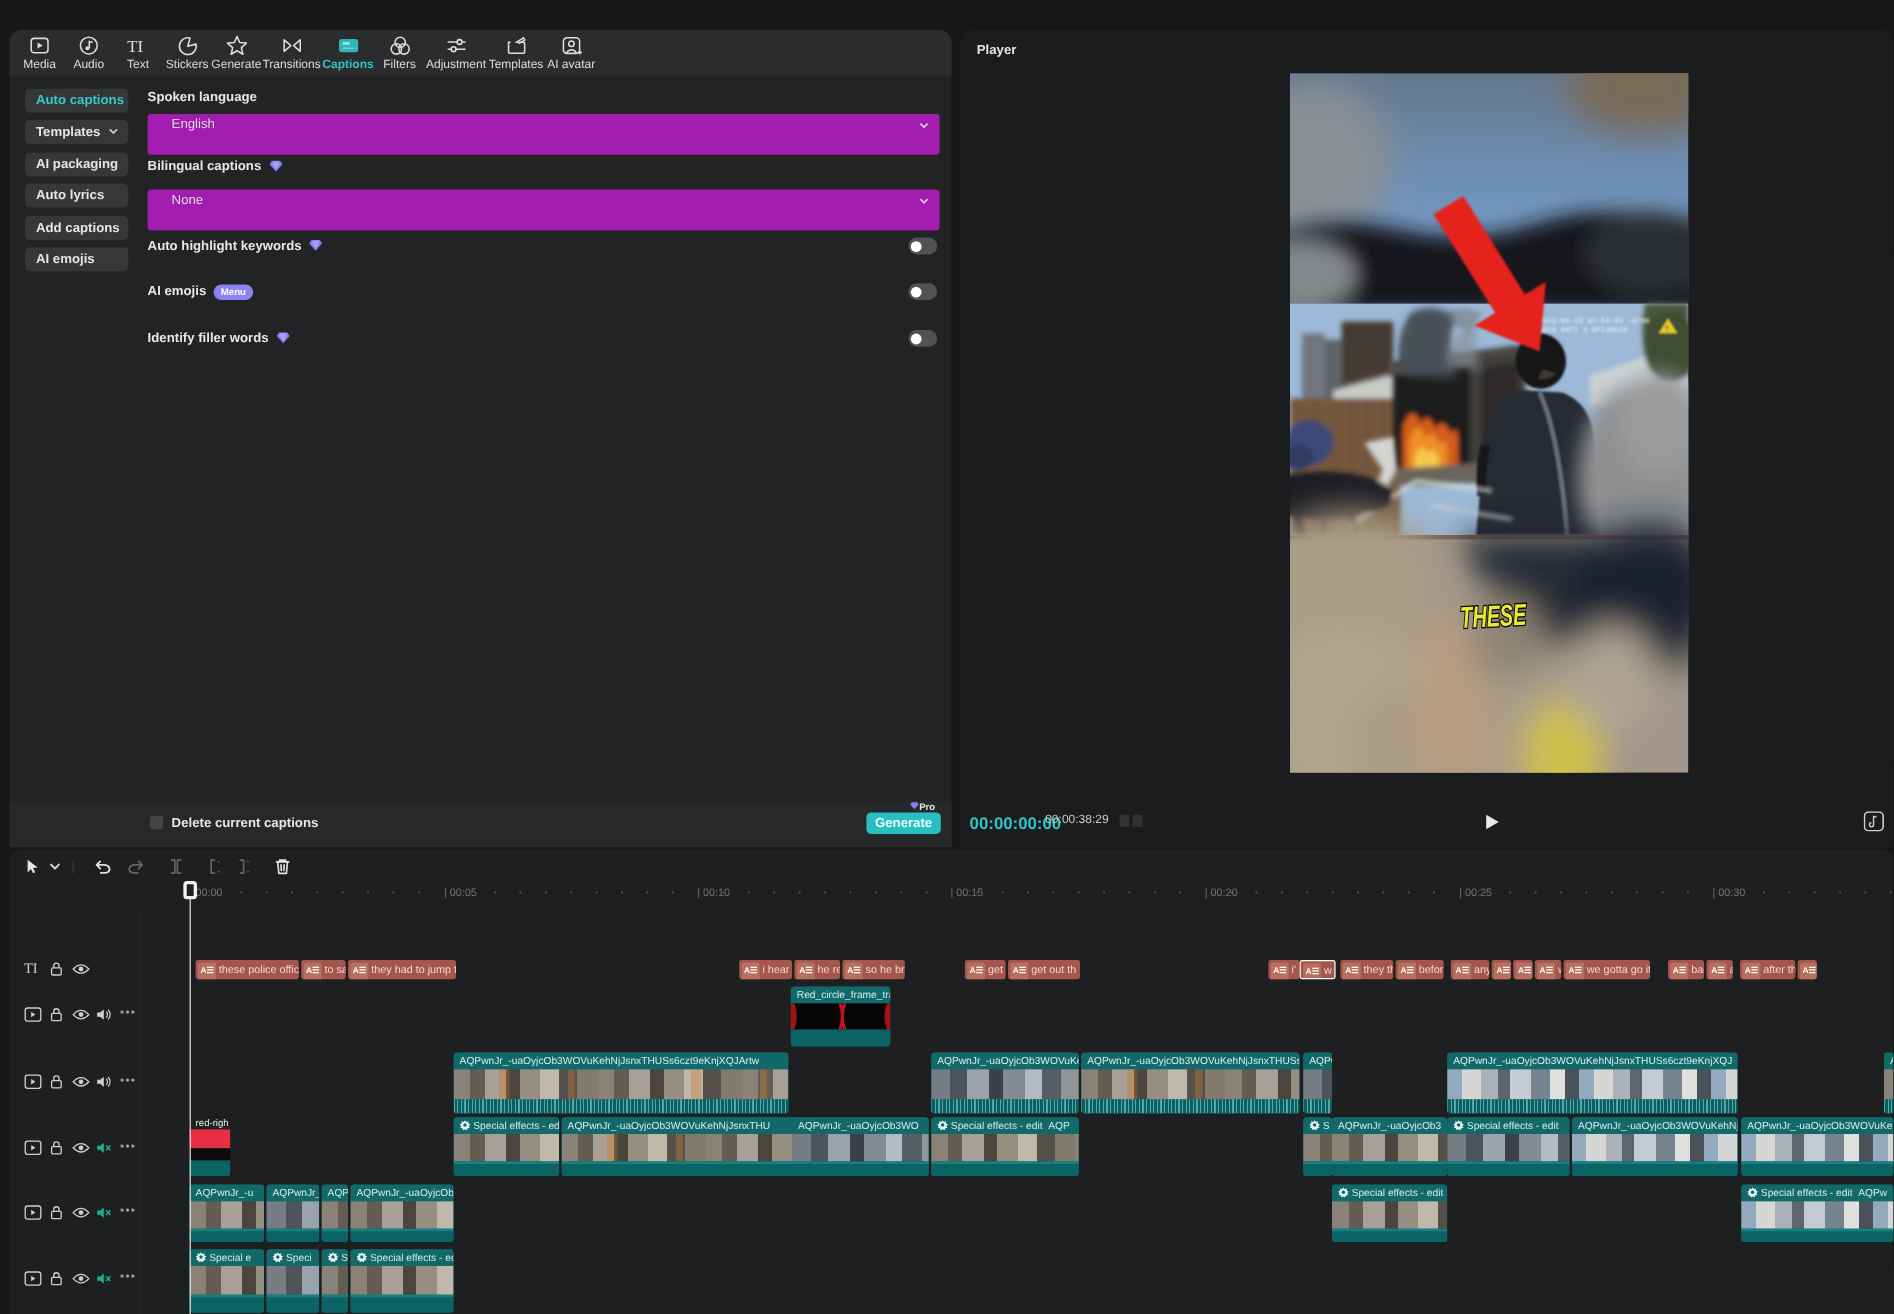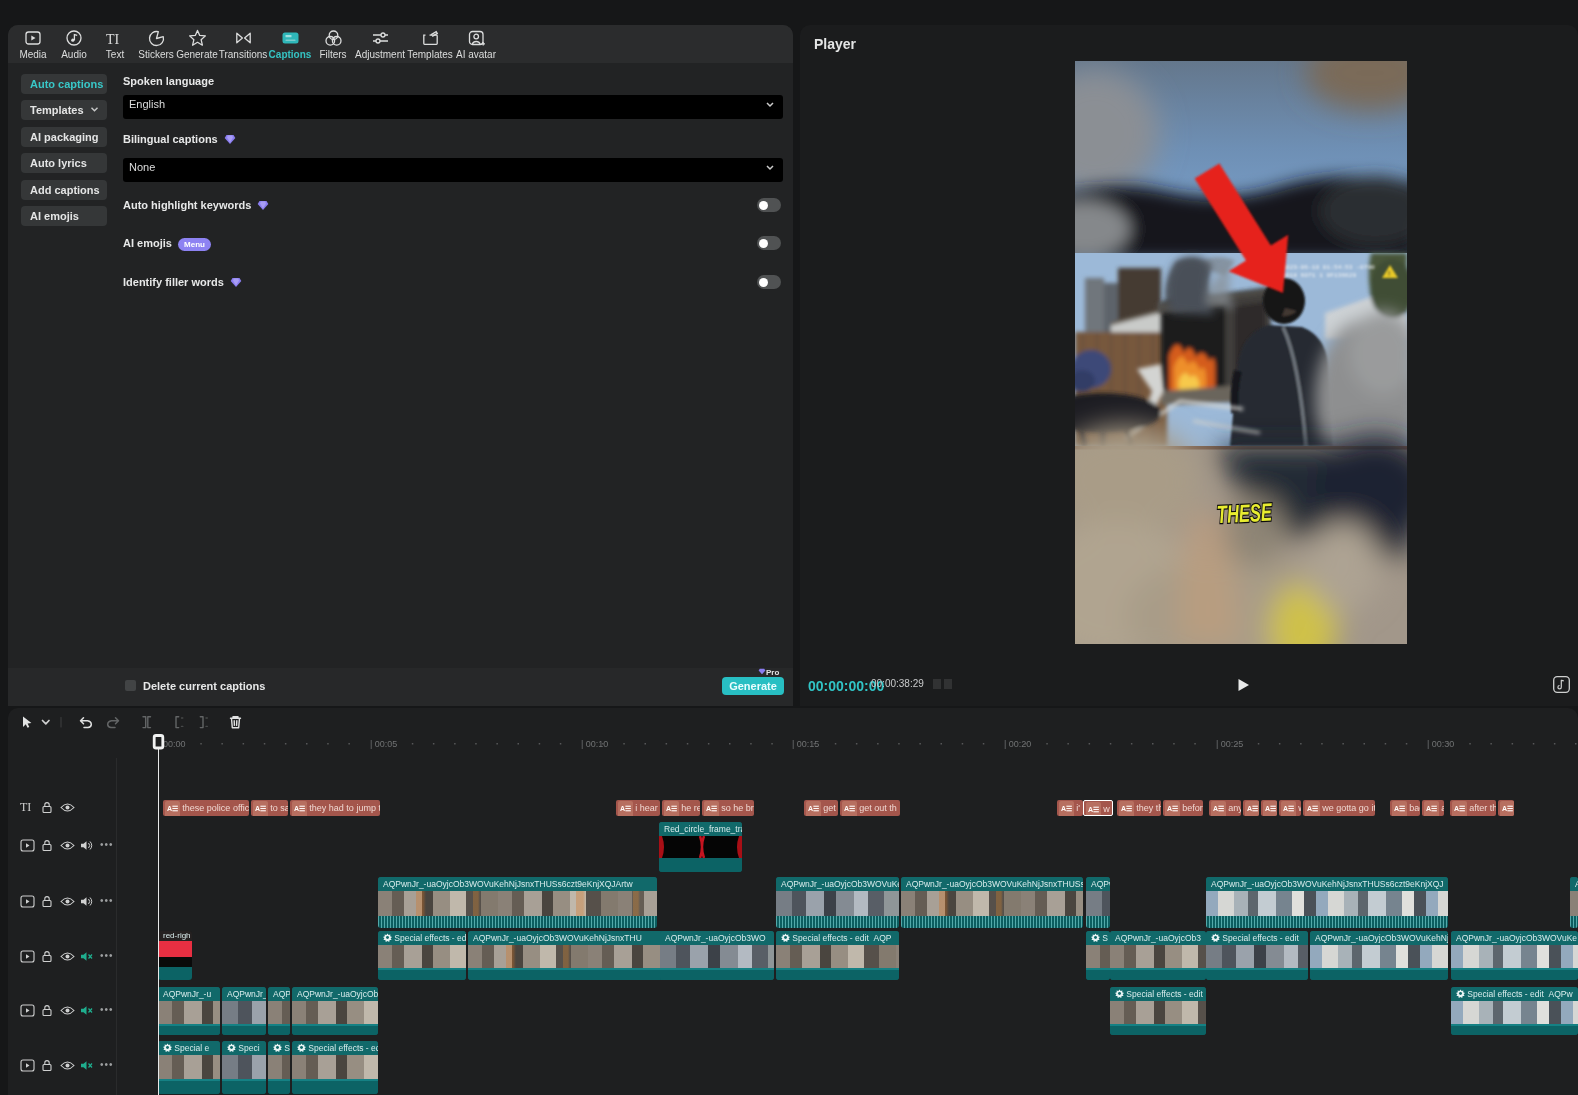--- a/index.html
+++ b/index.html
@@ -7,21 +7,21 @@
   font-family:"Liberation Sans", sans-serif; }
 #app { position:relative; width:1578px; height:1095px; background:#161718; }
 #topbar { position:absolute; left:0; top:0; width:1578px; height:23px; background:#131414; }
 #leftpanel { position:absolute; left:8px; top:25px; width:785px; height:681px; background:#222324; border-radius:10px 10px 0 0; }
 #ltoolbar { position:absolute; left:0; top:0; width:785px; height:38px; background:#2b2c2d; border-radius:10px 10px 0 0; }
 .tbi { position:absolute; top:4px; width:64px; margin-left:-32px; text-align:center; color:#dcdddd; }
 .tbi .ic { height:18px; display:flex; align-items:center; justify-content:center; }
 .tbi .lb { font-size:10px; margin-top:2px; white-space:nowrap; }
 .sbtn { position:absolute; left:13px; width:86px; height:20px; background:#353738; border-radius:4px; color:#e4e5e5; font-size:11px; font-weight:bold; line-height:20px; padding-left:9px; }
 .lbl { position:absolute; color:#e7e8e8; font-size:11px; font-weight:bold; white-space:nowrap;}
-.drop { position:absolute; left:115px; width:660px; height:24px; background:#000000; border-radius:3px; color:#dcdddd; font-size:11px; line-height:19px; padding-left:6px; }
+.drop { position:absolute; left:115px; width:660px; height:34px; background:#a21caf; border-radius:3px; color:#dcdddd; font-size:11px; line-height:19px; padding-left:20px; }
 .toggle { position:absolute; left:749px; width:24px; height:14px; background:#505253; border-radius:7px; }
 .toggle::before { content:""; position:absolute; left:2px; top:2.5px; width:9px; height:9px; background:#fff; border-radius:50%; }
 .cap { position:absolute; height:16px; background:#a4564c; border-radius:2px; color:#f0d8d2; font-size:9px; line-height:16px; overflow:hidden; white-space:nowrap; }
 .cap .badge { display:inline-block; background:#b76f60; color:#fff8f6; border-radius:2px; font-size:7px; font-weight:bold; padding:0.5px 2px; margin:0 2px 0 2px; }
 .vclip { position:absolute; border-radius:3px; overflow:hidden; background:#0c6365; }
 .vclip .hdr { position:absolute; left:0; top:0; right:0; height:14px; background:#11696a; color:#d9ecec; font-size:8.5px; line-height:14px; padding-left:5px; white-space:nowrap; overflow:hidden;}
 .thumbs { position:absolute; left:0; right:0; }
 .wave { position:absolute; left:0; right:0;
   background-image: repeating-linear-gradient(90deg, rgba(130,215,215,0.6) 0 1px, rgba(10,80,82,0.3) 1px 3px);
 }
@@ -166,21 +166,21 @@
 <div class="toggle" style="top:250px;"></div>
 <div style="position:absolute;left:0;top:643px;width:785px;height:38px;background:#272829;"></div>
 <div style="position:absolute;left:117px;top:655px;width:11px;height:11px;background:#424445;border-radius:2px;"></div>
 <div class="lbl" style="left:135px; top:655px;">Delete current captions</div>
 <div style="position:absolute;left:750px;top:643px;color:#e2e3e3;font-size:8px;font-weight:bold;"><svg width="8" height="7" viewBox="0 0 12 11" style="vertical-align:0px">
           <path d="M2.5 1 L9.5 1 L11.3 4 L6 10 L0.7 4 Z" fill="#8a7df0"></path>
         </svg>Pro</div>
 <div style="position:absolute;left:714px;top:652px;width:62px;height:18px;background:#28bfc3;border-radius:4px;color:#eafdfe;font-size:11px;font-weight:bold;text-align:center;line-height:18px;">Generate</div>
 </div>
 <div id="player" style="position:absolute;left:800px;top:25px;width:778px;height:681px;background:#1b1c1d;border-radius:10px 10px 0 0;">
-<div style="position:absolute;left:14px;top:11px;color:#e4e5e5;font-size:14px;font-weight:bold;">Player</div>
+<div style="position:absolute;left:14px;top:11px;color:#e4e5e5;font-size:11px;font-weight:bold;">Player</div>
 <svg style="position:absolute;left:275px;top:36px;" width="332" height="583" viewBox="0 0 332 583">
 <defs>
  <filter id="b14" x="-40%" y="-40%" width="180%" height="180%">
             <feGaussianBlur stdDeviation="14"></feGaussianBlur>
           </filter>
  <filter id="b8" x="-40%" y="-40%" width="180%" height="180%">
             <feGaussianBlur stdDeviation="8"></feGaussianBlur>
           </filter>
  <filter id="b4" x="-40%" y="-40%" width="180%" height="180%">
             <feGaussianBlur stdDeviation="4"></feGaussianBlur>

